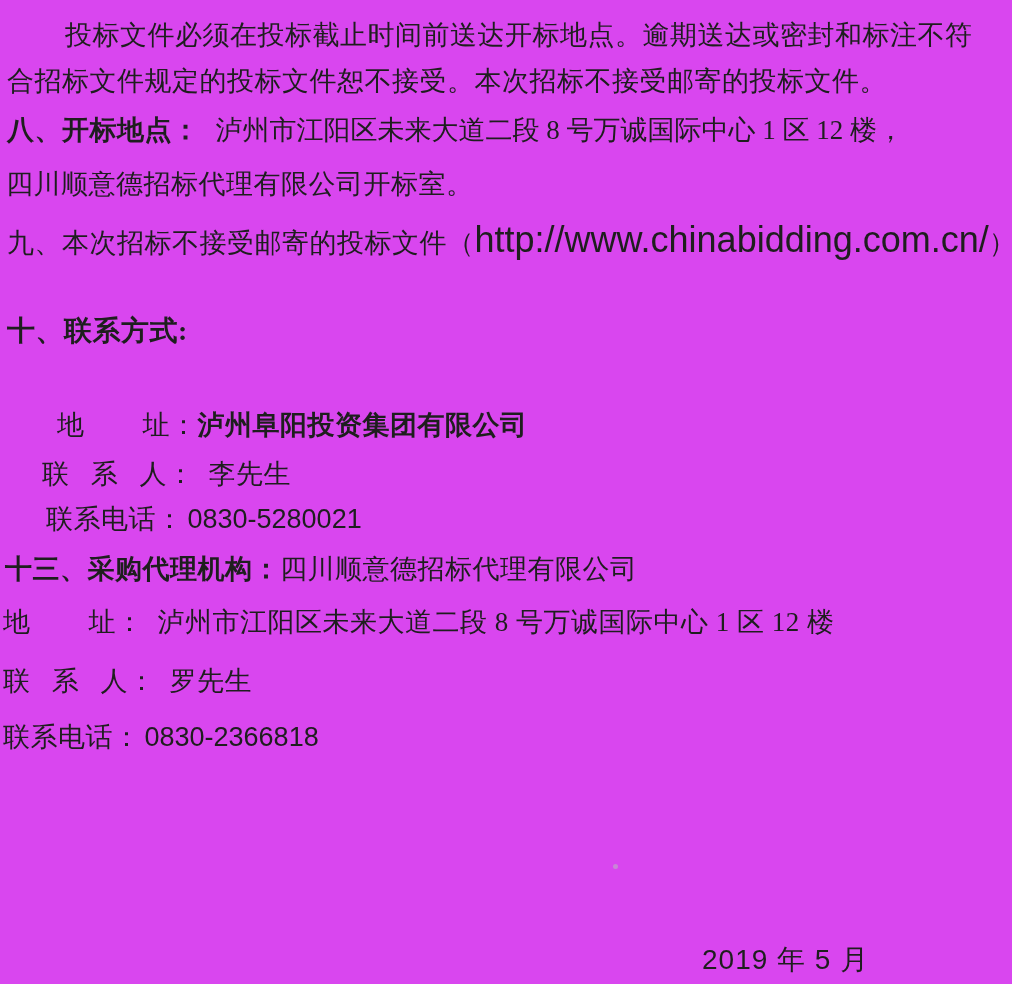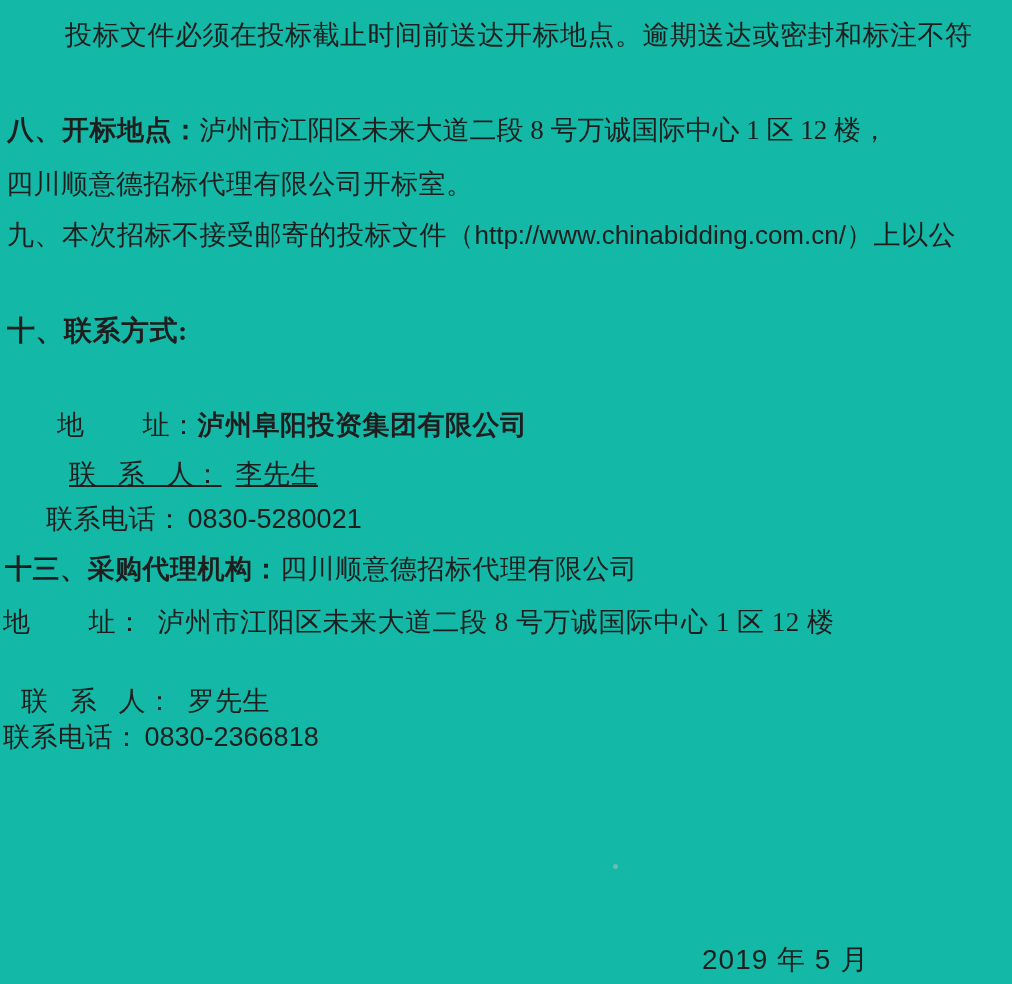--- a/index.html
+++ b/index.html
@@ -4,38 +4,38 @@
 <style>
   html, body {
     margin: 0;
     padding: 0;
     background: #ffffff;
   }
   .page {
     position: relative;
     width: 1012px;
     height: 984px;
-    background: #14b8a6;
+    background: #d946ef;
     overflow: hidden;
     font-family: "Liberation Serif", "DejaVu Serif", serif;
     color: #1e1e1e;
   }
   .line {
     position: absolute;
     white-space: nowrap;
     line-height: 1;
     font-size: 27px;
     letter-spacing: 0.5px;
   }
   .b { font-weight: 700; }
   .latin {
     font-family: "Liberation Sans", "DejaVu Sans", sans-serif;
     letter-spacing: 0;
   }
-  .url { font-size: 26px; }
+  .url { font-size: 36px; }
   .num { font-size: 27px; }
   .date-line {
     font-size: 28px;
     font-family: "Liberation Sans", "DejaVu Sans", sans-serif;
     letter-spacing: 1px;
   }
   .spaced { word-spacing: 14px; }
   .gap-wide { margin-left: 58px; }
   .gap-sm  { margin-left: 14px; }
   .gap-xs  { margin-left: 4px; }
@@ -51,58 +51,61 @@
   }
 </style>
 </head>
 <body>
 
 <div class="page">
 
   <div class="line" style="left:65px; top:22px;">
     <span>投标文件必须在投标截止时间前送达开标地点。逾期送达或密封和标注不符</span>
   </div>
+  <div class="line" style="left:7px; top:68px;">
+    <span>合招标文件规定的投标文件恕不接受。本次招标不接受邮寄的投标文件。</span>
+  </div>
 
   <div class="line" style="left:7px; top:117px;">
-    <span class="b">八、开标地点：</span><span class="latin" style="font-family:'Liberation Serif',serif;">泸州市江阳区未来大道二段 8 号万诚国际中心 1 区 12 楼，</span>
+    <span class="b">八、开标地点：</span><span class="latin" style="font-family:'Liberation Serif',serif;margin-left:16px;">泸州市江阳区未来大道二段 8 号万诚国际中心 1 区 12 楼，</span>
   </div>
   <div class="line" style="left:6px; top:171px;">
     <span>四川顺意德招标代理有限公司开标室。</span>
   </div>
 
   <div class="line" style="left:7px; top:222px;">
     <span>九、本次招标不接受邮寄的投标文件（</span><span class="latin url">http://www.chinabidding.com.cn/</span><span>）上以公</span>
   </div>
 
   <div class="line b" style="left:7px; top:317px; font-size:28px;">
     <span>十、联系方式:</span>
   </div>
 
 
   <div class="line" style="left:57px; top:412px;text-align:center;">
     <span>地</span><span class="gap-wide">址：</span><span class="b">泸州阜阳投资集团有限公司</span>
   </div>
 
-  <div class="line" style="left:69px; top:461px;text-decoration:underline;">
+  <div class="line" style="left:42px; top:461px;">
     <span class="spaced">联 系 人：</span><span class="gap-sm">李先生</span>
   </div>
 
   <div class="line" style="left:46px; top:506px;">
     <span>联系电话：</span><span class="latin num gap-xs">0830-5280021</span>
   </div>
 
   <div class="line" style="left:5px; top:556px;">
     <span class="b">十三、采购代理机构：</span><span>四川顺意德招标代理有限公司</span>
   </div>
 
   <div class="line" style="left:3px; top:609px;">
     <span>地</span><span class="gap-wide">址：</span><span class="gap-sm" style="font-family:'Liberation Serif',serif;">泸州市江阳区未来大道二段 8 号万诚国际中心 1 区 12 楼</span>
   </div>
 
-  <div class="line" style="left:21px; top:668px;margin-top:20px;">
+  <div class="line" style="left:3px; top:668px;">
     <span class="spaced">联 系 人：</span><span class="gap-sm">罗先生</span>
   </div>
 
   <div class="line" style="left:3px; top:724px;">
     <span>联系电话：</span><span class="latin num gap-xs">0830-2366818</span>
   </div>
 
   <div class="line date-line" style="left:702px; top:946px;">
     <span>2019 年 5 月</span>
   </div>

